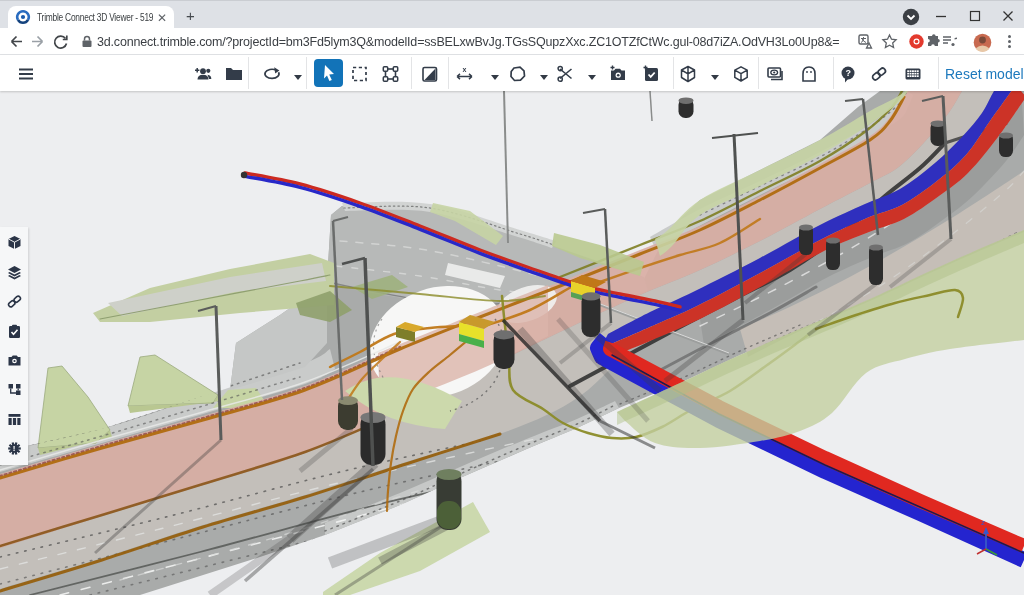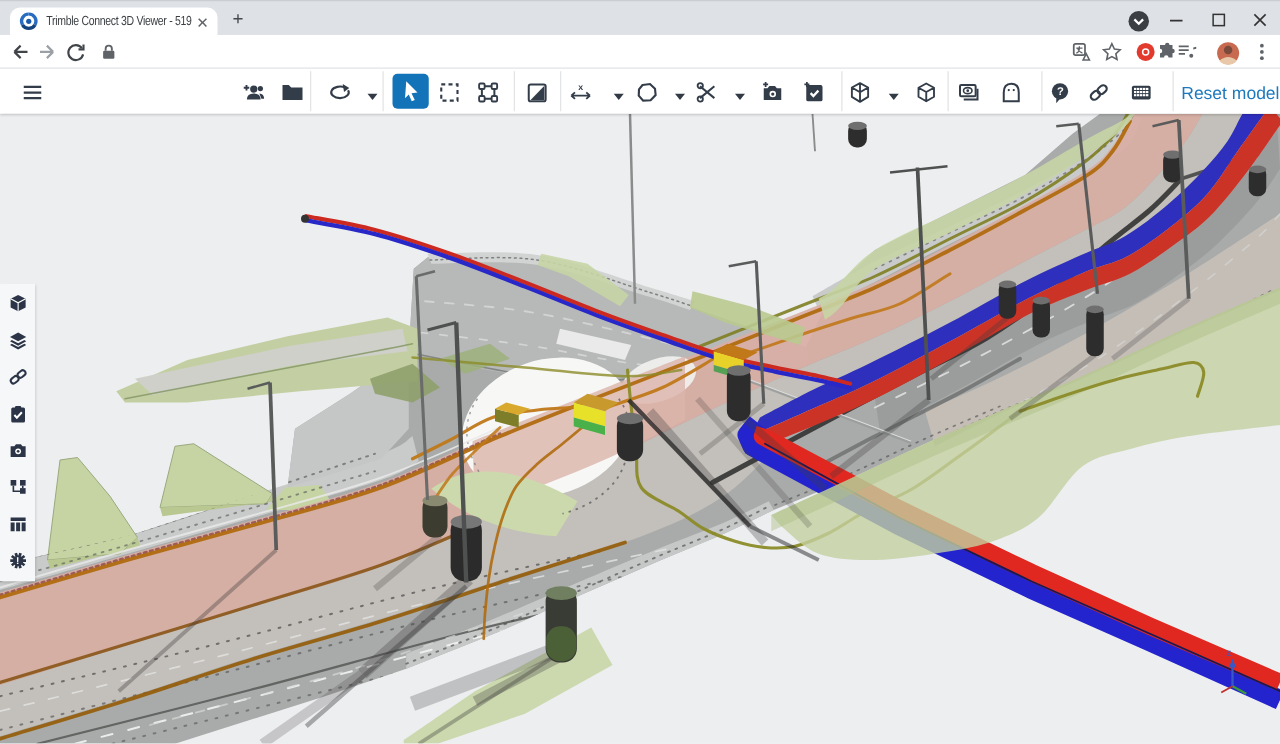--- a/index.html
+++ b/index.html
@@ -280,20 +280,21 @@
         <path d="M3,8.5 H13.5 M13.5,8.5 L8.5,3.5 M13.5,8.5 L8.5,13.5" stroke="#9aa0a6" stroke-width="1.7" fill="none"></path>
       </svg>
 <svg style="left:52px" width="17" height="17" viewBox="0 0 17 17">
         <path d="M13.5,5.5 a6,6 0 1 0 1,5" fill="none" stroke="#414549" stroke-width="1.7"></path>
         <path d="M14.8,2.5 v4 h-4" fill="none" stroke="#414549" stroke-width="1.7"></path>
       </svg>
 <svg style="left:81px;top:7px" width="12" height="13" viewBox="0 0 12 13">
         <rect x="1.5" y="5.5" width="9" height="6.5" rx="1" fill="#5f6368"></rect>
         <path d="M3.5,5.5 v-1.5 a2.5,2.5 0 0 1 5,0 v1.5" fill="none" stroke="#5f6368" stroke-width="1.5"></path>
       </svg>
+    <span id="urltxt">3d.connect.trimble.com/?projectId=bm3Fd5lym3Q&amp;modelId=ssBELxwBvJg.TGsSQupzXxc.ZC1OTZfCtWc.gul-08d7iZA.OdVH3Lo0Up8&amp;=</span>
     <svg style="left:857px" width="17" height="17" viewBox="0 0 17 17">
         <rect x="2" y="2" width="9" height="9" rx="1.5" fill="none" stroke="#5f6368" stroke-width="1.4"></rect>
         <path d="M4,5.5 h5 M6.5,4 v1.5 q0,3 -2.5,4 M5,5.5 q1,3 4,4" stroke="#5f6368" stroke-width="1" fill="none"></path>
         <path d="M12,10 l2.5,5 h-5 Z" fill="none" stroke="#5f6368" stroke-width="1.3"></path>
       </svg>
 <svg style="left:881px" width="17" height="17" viewBox="0 0 17 17">
         <path d="M8.5,2 l2,4.2 4.6,0.6 -3.4,3.2 0.9,4.6 -4.1,-2.3 -4.1,2.3 0.9,-4.6 -3.4,-3.2 4.6,-0.6 Z" fill="none" stroke="#5f6368" stroke-width="1.3"></path>
       </svg>
 <svg style="left:908px" width="17" height="17" viewBox="0 0 17 17">
         <circle cx="8.5" cy="8.5" r="7.2" fill="#e33a2e"></circle>

